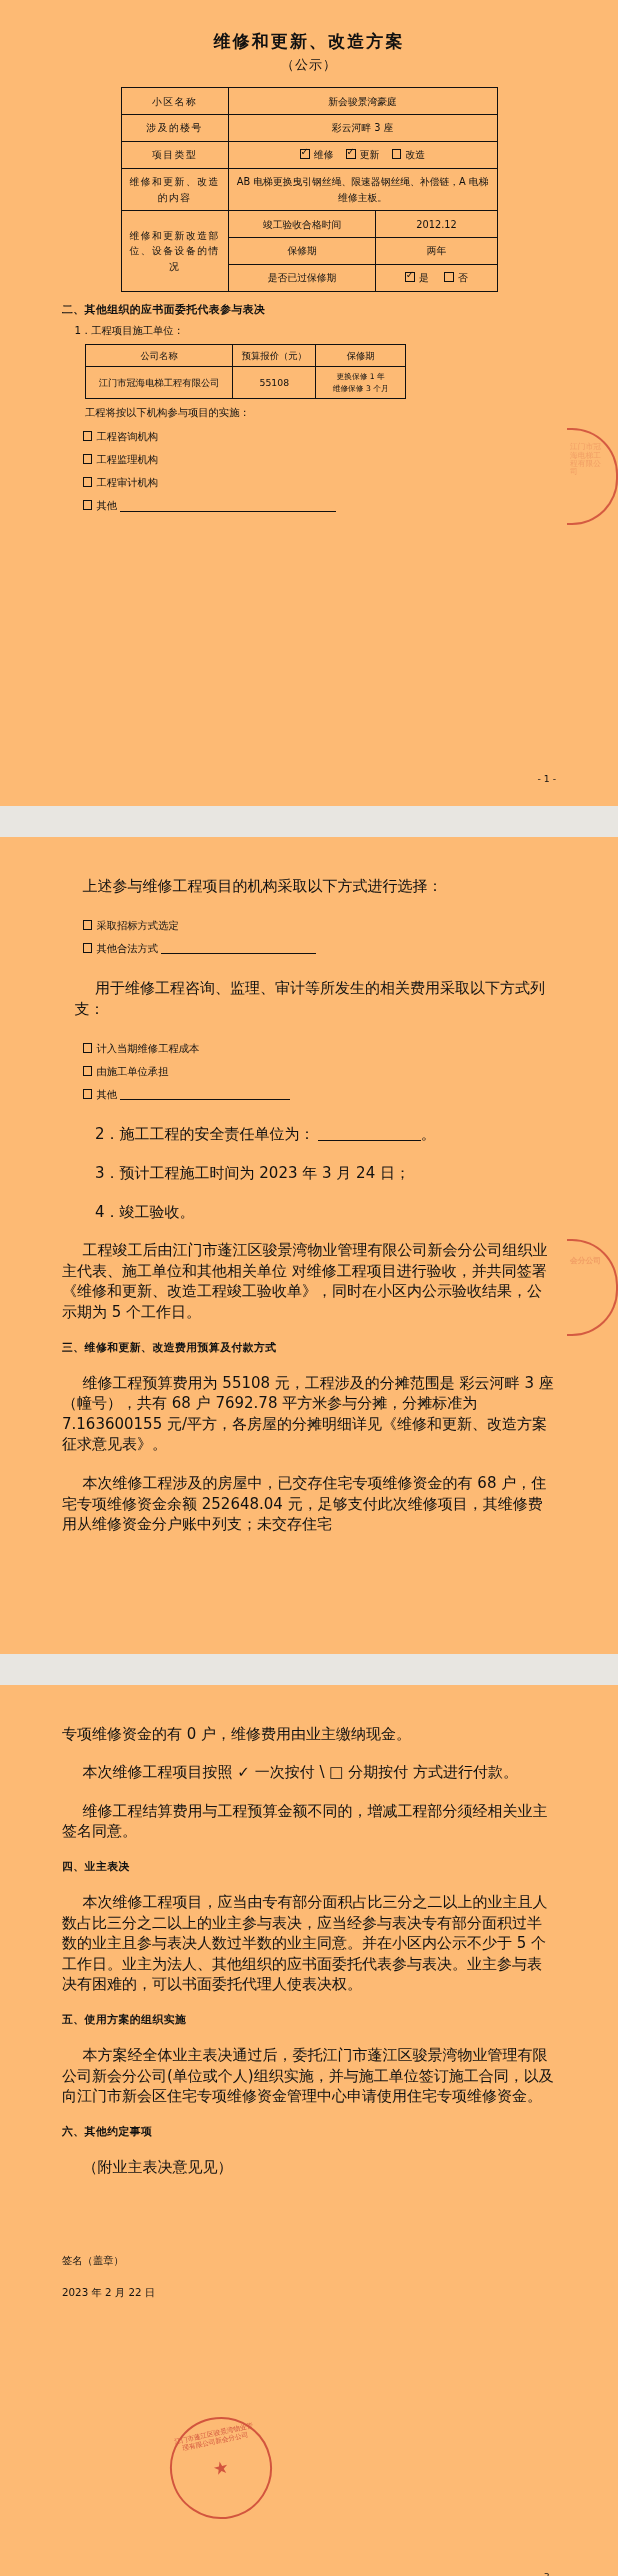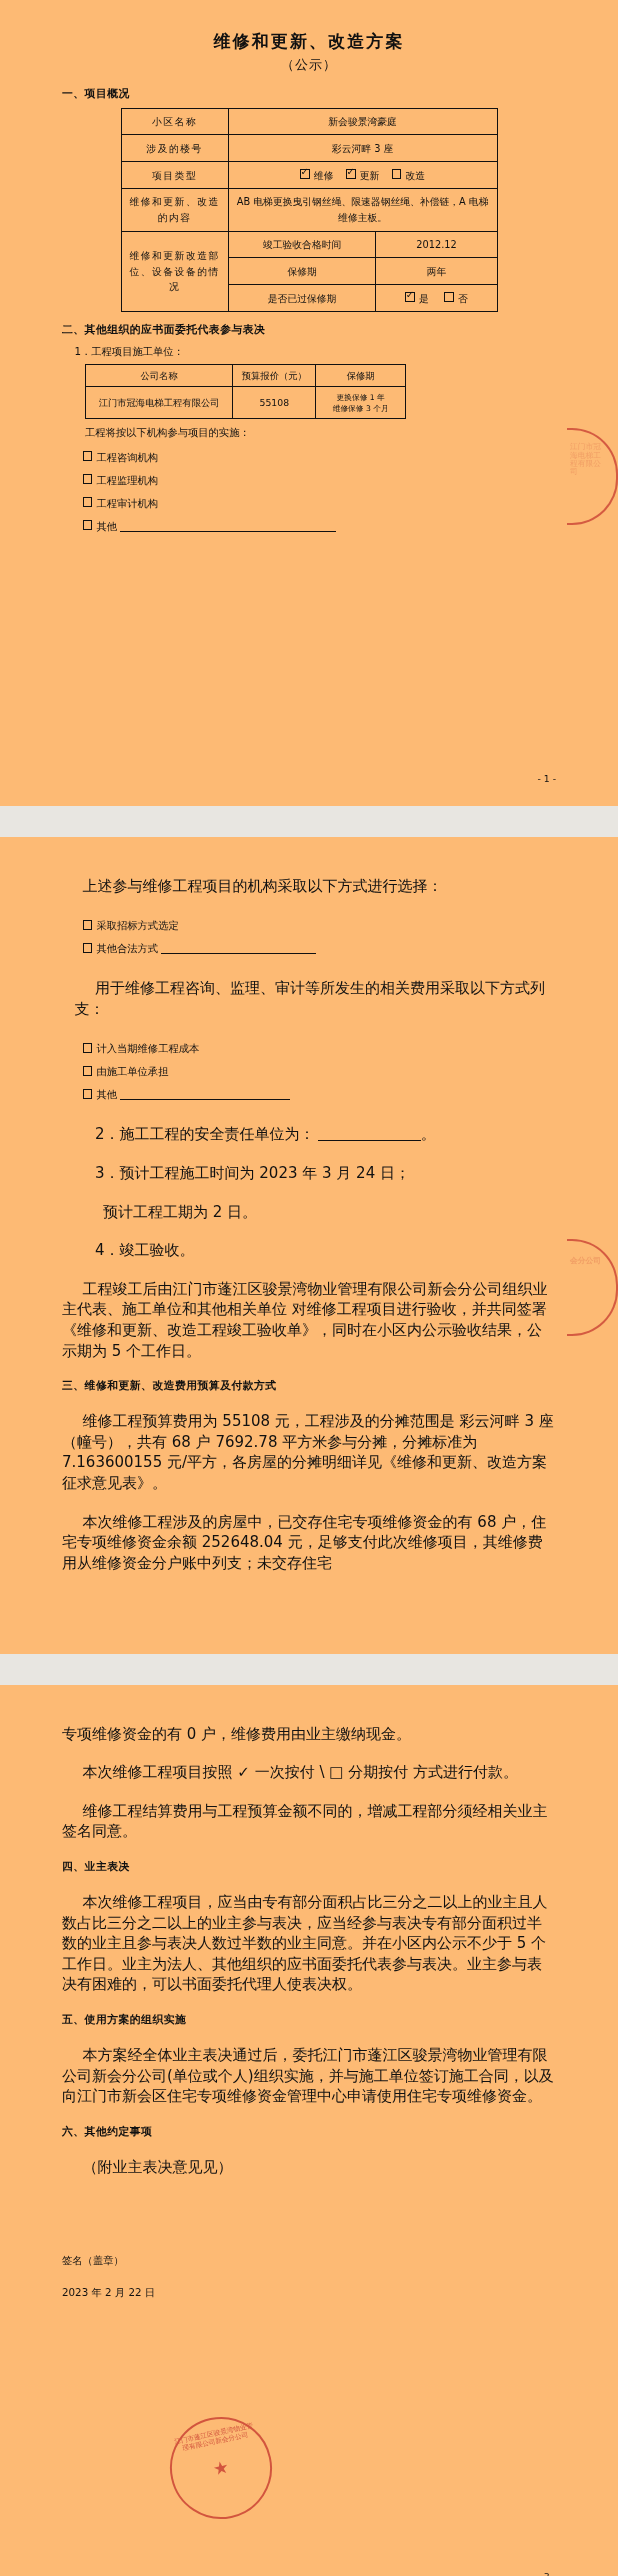--- a/index.html
+++ b/index.html
@@ -46,21 +46,20 @@
 </style>
 </head>
 <body>
 
 <div class="page-wrap">
 
   <div class="page p1">
     <div class="doc-title">维修和更新、改造方案</div>
     <div class="doc-sub">（公示）</div>
 
-    <div class="sec-h">一、项目概况</div>
 
     <table class="t">
       <tbody>
           <tr>
         <td class="lab">小区名称</td>
         <td class="val">新会骏景湾豪庭</td>
       </tr>
       <tr>
         <td class="lab">涉及的楼号</td>
         <td class="val">彩云河畔 3 座</td>
@@ -154,21 +153,20 @@
     <div class="lines">
       <div><span class="box"></span><span>计入当期维修工程成本</span></div>
       <div><span class="box"></span><span>由施工单位承担</span></div>
       <div><span class="box"></span><span>其他</span><span class="dotline" style="width:170px;"></span></div>
     </div>
 
     <div class="para" style="margin-left:12.4px;">
       <span>2．施工工程的安全责任单位为：</span><span class="dotline" style="width:103px;"></span><span>。</span>
     </div>
     <div class="para" style="margin-left:12.4px;">3．预计工程施工时间为 2023 年 3 月 24 日；</div>
-    <div class="para noindent" style="margin-left:41px;">预计工程工期为 2 日。</div>
     <div class="para" style="margin-left:12.4px;">4．竣工验收。</div>
 
     <div class="para">工程竣工后由江门市蓬江区骏景湾物业管理有限公司新会分公司组织业主代表、施工单位和其他相关单位 对维修工程项目进行验收，并共同签署《维修和更新、改造工程竣工验收单》，同时在小区内公示验收结果，公示期为 5 个工作日。</div>
 
     <div class="sec-h">三、维修和更新、改造费用预算及付款方式</div>
     <div class="para">维修工程预算费用为 55108 元，工程涉及的分摊范围是 彩云河畔 3 座（幢号），共有 68 户 7692.78 平方米参与分摊，分摊标准为 7.163600155 元/平方，各房屋的分摊明细详见《维修和更新、改造方案征求意见表》。</div>
     <div class="para">本次维修工程涉及的房屋中，已交存住宅专项维修资金的有 68 户，住宅专项维修资金余额 252648.04 元，足够支付此次维修项目，其维修费用从维修资金分户账中列支；未交存住宅</div>
 
     <div class="stamp-edge" style="right:0;top:402px;">
       <span class="wm" style="left:3.1px;top:15.5px;width:36px;line-height:8.2px;font-weight:bold;">会分公司</span>

